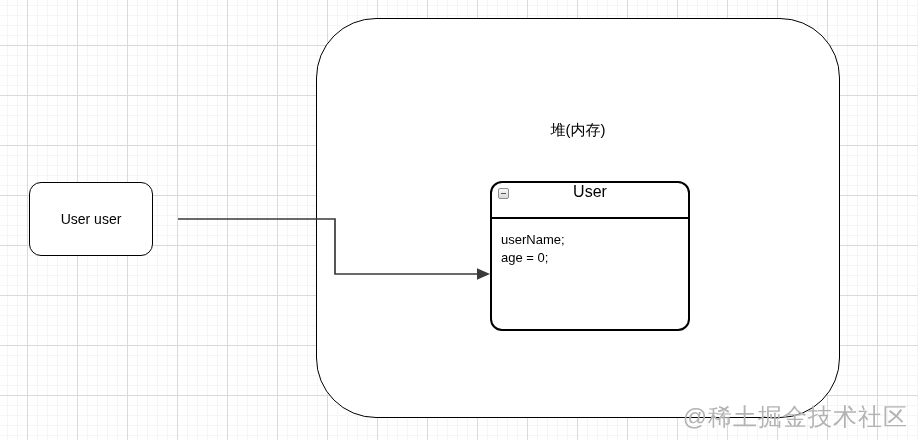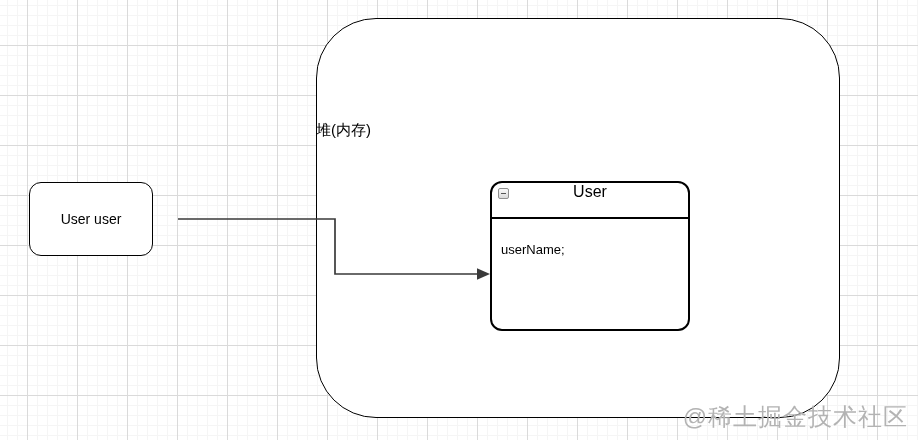--- a/index.html
+++ b/index.html
@@ -36,21 +36,21 @@
     background: #ffffff;
     border: 1.5px solid #000000;
     border-radius: 60px;
     box-sizing: border-box;
   }
   .heap-label {
     position: absolute;
     left: 316px;
     top: 121px;
     width: 524px;
-    text-align: left;
+    text-align: center;
     font-size: 15px;
     color: #000000;
   }
 
   
   .var-box {
     position: absolute;
     left: 29px;
     top: 182px;
     width: 124px;
@@ -114,21 +114,21 @@
   }
   .collapse-btn .minus {
     position: absolute;
     left: 2px;
     top: 4px;
     width: 5px;
     height: 1px;
     background: #555555;
   }
   .class-body {
-    padding: 22px 9px;
+    padding: 12px 9px;
     font-size: 13px;
     line-height: 17.5px;
     color: #000000;
   }
 
   
   .watermark {
     position: absolute;
     right: 10px;
     top: 401px;
@@ -156,18 +156,19 @@
 
   <div class="class-box">
     <div class="class-header">
       <span class="collapse-btn">
           <span class="minus"></span>
         </span>
       <span class="class-title">User</span>
     </div>
     <div class="class-body">
       <div>userName;</div>
+      <div>age = 0;</div>
     </div>
   </div>
 
   <div class="watermark">@稀土掘金技术社区</div>
 
 </div>
 
 </body></html>

